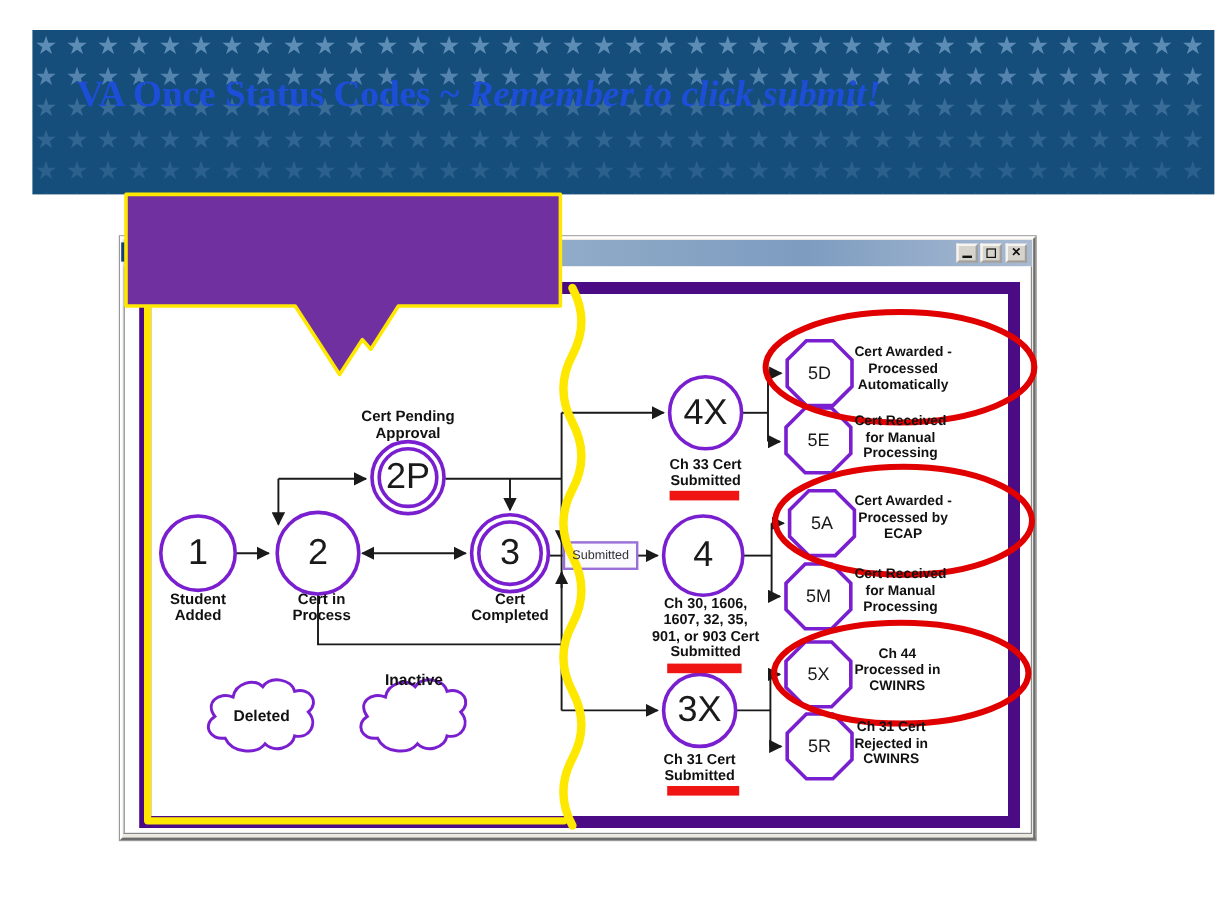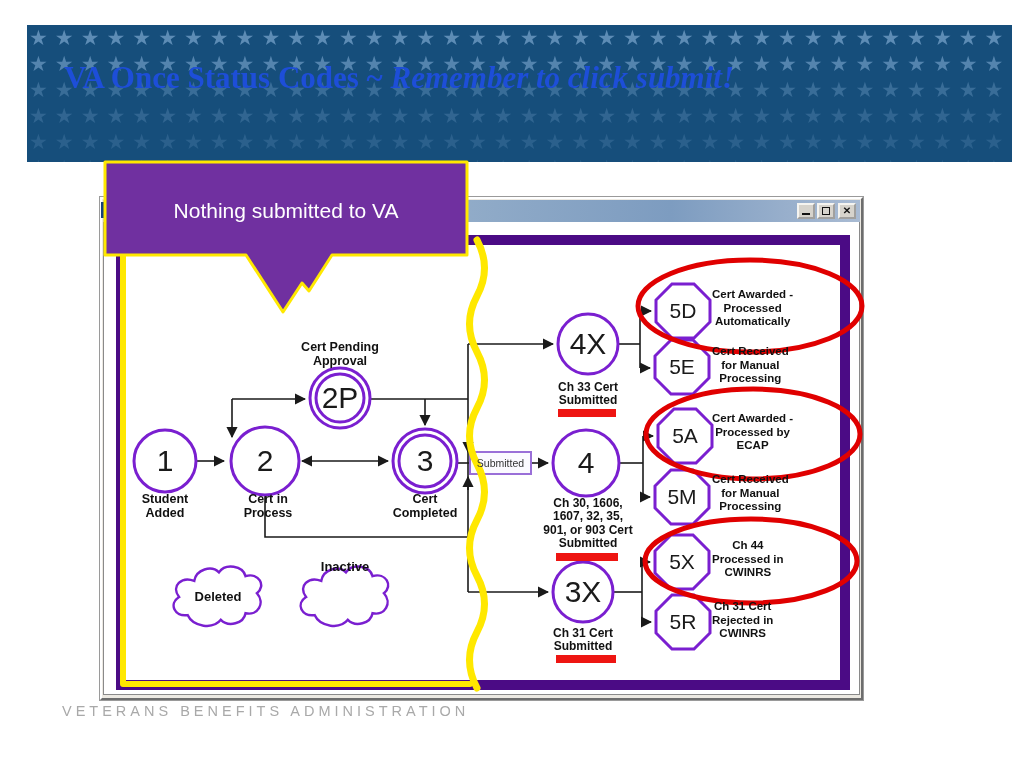--- a/index.html
+++ b/index.html
@@ -31,21 +31,21 @@
   #frame{position:absolute;left:116px;top:235px;width:734px;height:455px;
          border:10px solid #4b0b85;box-sizing:border-box;}
 
   
   #svglayer{position:absolute;left:0;top:0;width:1024px;height:768px;z-index:5;pointer-events:none;}
   .cap{position:absolute;z-index:6;font-weight:bold;font-size:12.5px;line-height:1.12;color:#111;
        text-align:center;white-space:pre-line;transform:translateX(-50%);}
   .cap-left{position:absolute;z-index:6;font-weight:bold;font-size:11.5px;line-height:1.18;color:#111;
             text-align:center;white-space:pre-line;}
   .code{position:absolute;z-index:6;transform:translate(-50%,-50%);font-size:30px;color:#1a1a1a;}
-  .code-sm{font-size:21px;}
+  .code-sm{font-size:15px;}
   #submitted-text{position:absolute;z-index:6;left:470px;top:452px;width:61px;height:22px;
                   line-height:22px;text-align:center;font-size:10.5px;color:#333;}
   #callout-text{position:absolute;z-index:7;left:105px;top:199px;width:362px;text-align:center;
                 font-size:21px;color:#ffffff;}
   #footer{position:absolute;left:62px;top:703px;font-size:14.5px;letter-spacing:4px;color:#a9a9a9;}
 </style>
 </head>
 <body>
 
 <div id="slide">
@@ -208,17 +208,15 @@
   <div class="cap-left" style="left:712px;top:539px">Ch 44
 Processed in
 CWINRS</div>
   <div class="cap-left" style="left:712px;top:600px">Ch 31 Cert
 Rejected in
 CWINRS</div>
   <div class="cap" style="left:218px;top:590px;font-size:13px">Deleted</div>
   <div class="cap" style="left:345px;top:560px;font-size:13px">Inactive</div>
   <div id="submitted-text">Submitted</div>
 
-  <div id="callout-text">Nothing submitted to VA</div>
-
-  <div id="footer">VETERANS BENEFITS ADMINISTRATION</div>
+
 
 </div>
 
 </body></html>

